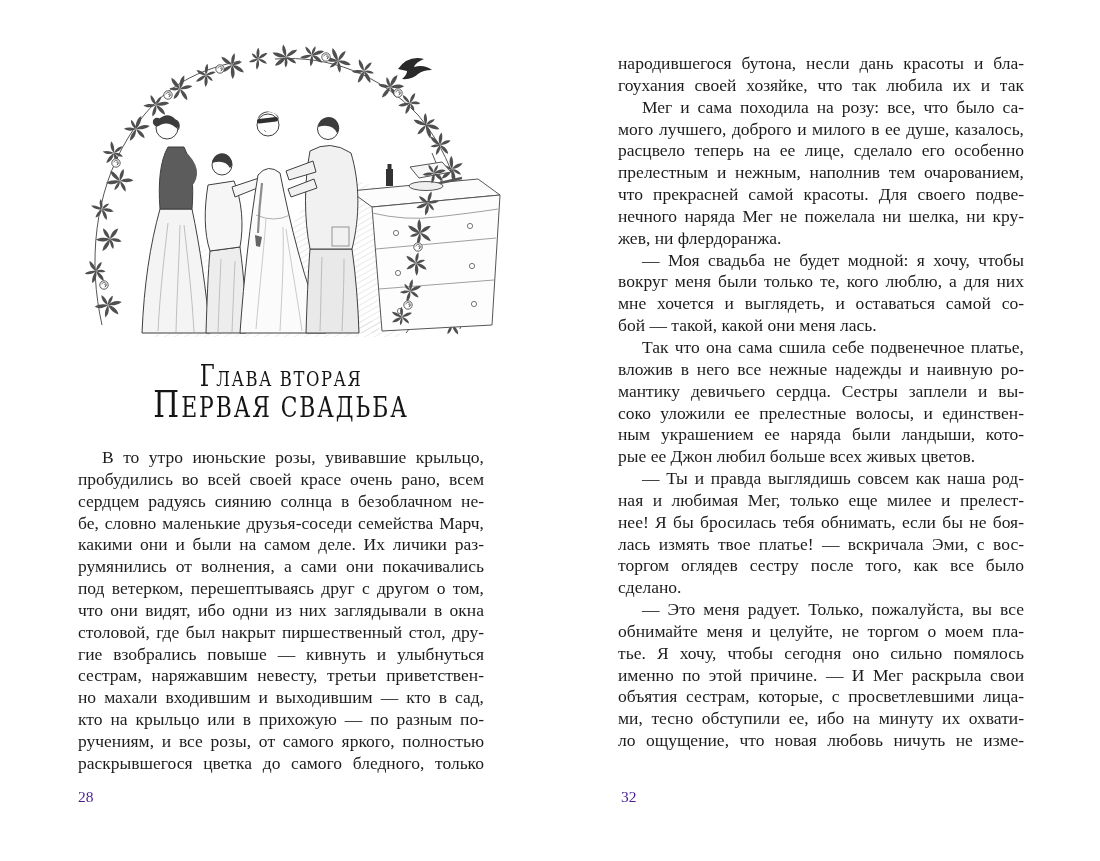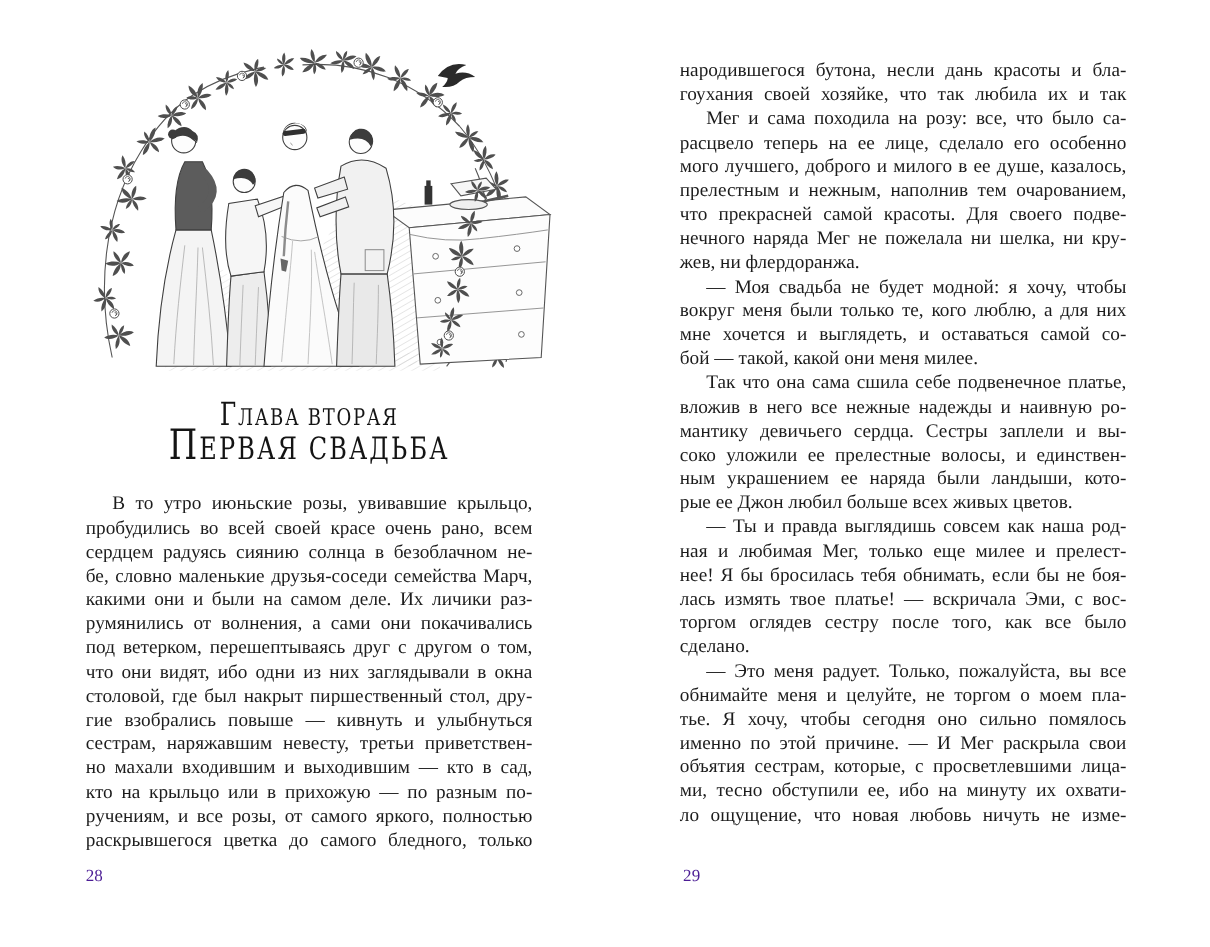--- a/index.html
+++ b/index.html
@@ -212,30 +212,30 @@
       </div>
 
     <div id="pagenum-left" class="pagenum">28</div>
   </div>
 
   <div>
     <div id="right-text" class="text-col">
         <div class="line">народившегося бутона, несли дань красоты и бла-</div>
         <div class="line">гоухания своей хозяйке, что так любила их и так</div>
         <div class="line i">Мег и сама походила на розу: все, что было са-</div>
+        <div class="line">мого лучшего, доброго и милого в ее душе, казалось,</div>
         <div class="line">расцвело теперь на ее лице, сделало его особенно</div>
-        <div class="line">мого лучшего, доброго и милого в ее душе, казалось,</div>
         <div class="line">прелестным и нежным, наполнив тем очарованием,</div>
         <div class="line">что прекрасней самой красоты. Для своего подве-</div>
         <div class="line">нечного наряда Мег не пожелала ни шелка, ни кру-</div>
         <div class="line e">жев, ни флердоранжа.</div>
         <div class="line i">— Моя свадьба не будет модной: я хочу, чтобы</div>
         <div class="line">вокруг меня были только те, кого люблю, а для них</div>
         <div class="line">мне хочется и выглядеть, и оставаться самой со-</div>
-        <div class="line e">бой — такой, какой они меня милее.</div>
+        <div class="line e">бой — такой, какой они меня лась.</div>
         <div class="line i">Так что она сама сшила себе подвенечное платье,</div>
         <div class="line">вложив в него все нежные надежды и наивную ро-</div>
         <div class="line">мантику девичьего сердца. Сестры заплели и вы-</div>
         <div class="line">соко уложили ее прелестные волосы, и единствен-</div>
         <div class="line">ным украшением ее наряда были ландыши, кото-</div>
         <div class="line e">рые ее Джон любил больше всех живых цветов.</div>
         <div class="line i">— Ты и правда выглядишь совсем как наша род-</div>
         <div class="line">ная и любимая Мег, только еще милее и прелест-</div>
         <div class="line">нее! Я бы бросилась тебя обнимать, если бы не боя-</div>
         <div class="line">лась измять твое платье! — вскричала Эми, с вос-</div>
@@ -243,16 +243,16 @@
         <div class="line e">сделано.</div>
         <div class="line i">— Это меня радует. Только, пожалуйста, вы все</div>
         <div class="line">обнимайте меня и целуйте, не торгом о моем пла-</div>
         <div class="line">тье. Я хочу, чтобы сегодня оно сильно помялось</div>
         <div class="line">именно по этой причине. — И Мег раскрыла свои</div>
         <div class="line">объятия сестрам, которые, с просветлевшими лица-</div>
         <div class="line">ми, тесно обступили ее, ибо на минуту их охвати-</div>
         <div class="line">ло ощущение, что новая любовь ничуть не изме-</div>
       </div>
 
-    <div id="pagenum-right" class="pagenum">29</div>
+    <div id="pagenum-right" class="pagenum">32</div>
   </div>
 
 </div>
 
 </body></html>

